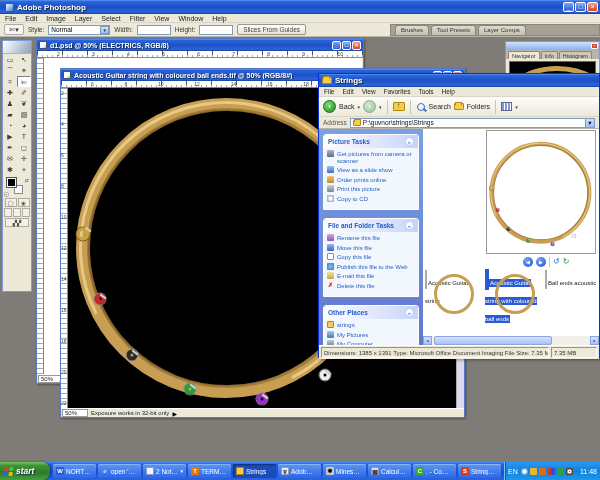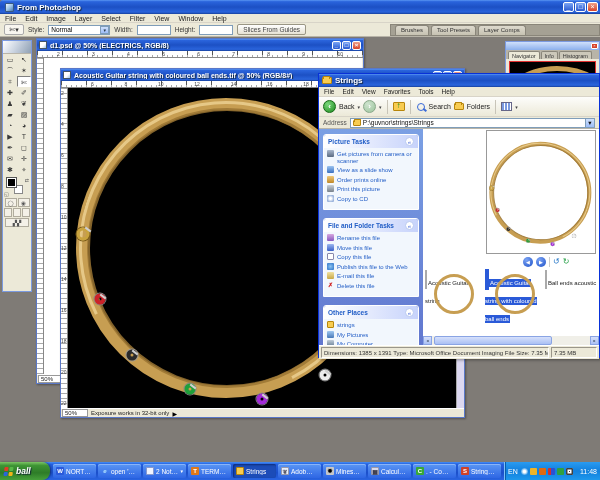--- a/index.html
+++ b/index.html
@@ -200,21 +200,21 @@
   .ti1{background:radial-gradient(circle,#fff 25%,#4aa3e8 70%);border-radius:50%}.ti2{background:#f0b428}
   .ti3{background:#e06a10}.ti4{background:linear-gradient(90deg,#d03030 50%,#3050d0 50%)}
   .ti5{background:#30a040}.ti6{background:#404040;box-shadow:inset 0 0 0 1.5px #404040,inset 0 0 0 3px #fff}
   .tray .clock{color:#fff;font-size:7px;margin-left:auto}
 </style>
 </head>
 <body>
 
 <div class="abs ps-titlebar bluebar">
   <span class="ps-appicon"></span>
-  <span class="ps-title">From Photoshop</span>
+  <span class="ps-title">Adobe Photoshop</span>
   <span class="winbtns">
     <span class="winbtn">_</span>
     <span class="winbtn">□</span>
     <span class="winbtn close">×</span>
   </span>
 </div>
 
 <div class="abs ps-menubar">
 
 <span class="menu-item">File</span>
@@ -574,21 +574,21 @@
 </div>
 
 <div class="abs taskbar">
   <div class="start-btn">
     <span class="flag">
         <i class="f1"></i>
         <i class="f2"></i>
         <i class="f3"></i>
         <i class="f4"></i>
       </span>
-    <span class="start-label">ball</span>
+    <span class="start-label">start</span>
   </div>
   <div class="tb-buttons">
 
   <span class="task-btn">
         <span class="t-ic2 ic-word">W</span>
         <span class="lbl">NORTH ...</span>
         <span class="caret"></span>
       </span>
       <span class="task-btn">
         <span class="t-ic2 ic-ie">e</span>

